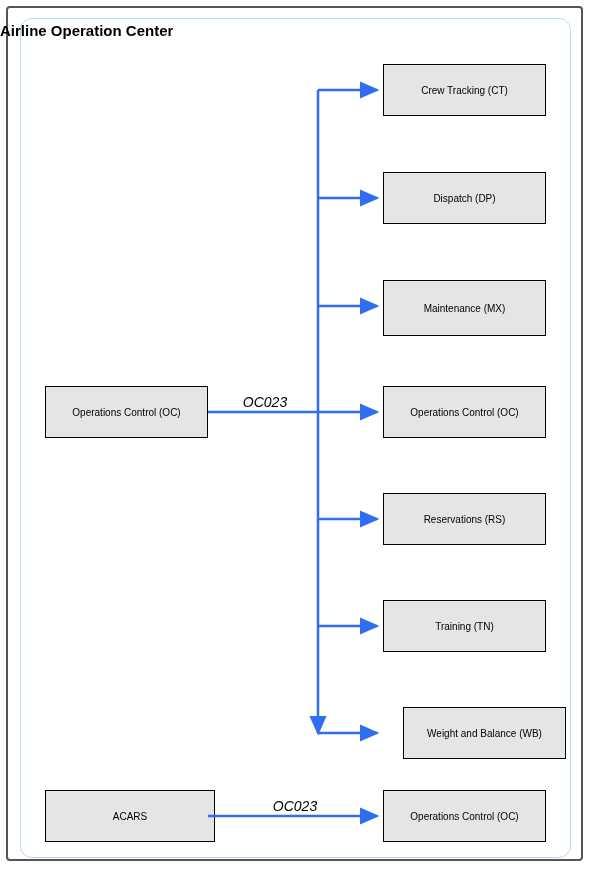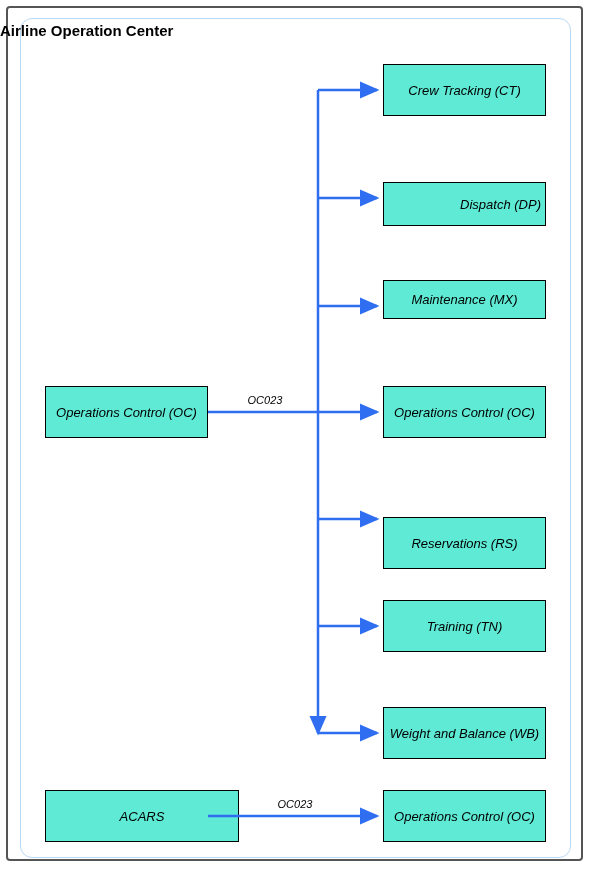--- a/index.html
+++ b/index.html
@@ -36,34 +36,33 @@
     right: 0;
     top: 22px;
     text-align: left;
     font-size: 15px;
     font-weight: bold;
     color: #000;
   }
   .box {
     position: absolute;
     border: 1px solid #000;
-    background: #5eead4;
-    font-size: 13px;
+    background: #e5e5e5;
+    font-size: 10px;
     color: #000;
     display: flex;
     align-items: center;
     justify-content: center;
     text-align: center;
     box-sizing: border-box;
     padding: 0 4px;
-    font-style: italic;
   }
   .edge-label {
     position: absolute;
-    font-size: 11px;
+    font-size: 14px;
     font-style: italic;
     color: #000;
     text-align: center;
   }
   svg.arrows {
     position: absolute;
     left: 0;
     top: 0;
     width: 591px;
     height: 869px;
@@ -78,40 +77,40 @@
 
 <div class="title">Airline Operation Center</div>
 
 <div class="box" style="left:45px; top:386px; width:163px; height:52px;">
   <span>Operations Control (OC)</span>
 </div>
 
 <div class="box" style="left:383px; top:64px; width:163px; height:52px;">
   <span>Crew Tracking (CT)</span>
 </div>
-<div class="box" style="left:383px; top:182px; width:163px; height:44px;justify-content:flex-end;">
+<div class="box" style="left:383px; top:172px; width:163px; height:52px;">
   <span>Dispatch (DP)</span>
 </div>
-<div class="box" style="left:383px; top:280px; width:163px; height:39px;">
+<div class="box" style="left:383px; top:280px; width:163px; height:56px;">
   <span>Maintenance (MX)</span>
 </div>
 <div class="box" style="left:383px; top:386px; width:163px; height:52px;">
   <span>Operations Control (OC)</span>
 </div>
-<div class="box" style="left:383px; top:517px; width:163px; height:52px;">
+<div class="box" style="left:383px; top:493px; width:163px; height:52px;">
   <span>Reservations (RS)</span>
 </div>
 <div class="box" style="left:383px; top:600px; width:163px; height:52px;text-align:center;">
   <span>Training (TN)</span>
 </div>
-<div class="box" style="left:383px; top:707px; width:163px; height:52px;">
+<div class="box" style="left:403px; top:707px; width:163px; height:52px;">
   <span>Weight and Balance (WB)</span>
 </div>
 
-<div class="box" style="left:45px; top:790px; width:194px; height:52px;">
+<div class="box" style="left:45px; top:790px; width:170px; height:52px;">
   <span>ACARS</span>
 </div>
 <div class="box" style="left:383px; top:790px; width:163px; height:52px;">
   <span>Operations Control (OC)</span>
 </div>
 
 <div class="edge-label" style="left:235px; top:394px; width:60px;">OC023</div>
 <div class="edge-label" style="left:265px; top:798px; width:60px;">OC023</div>
 
 <svg class="arrows">

